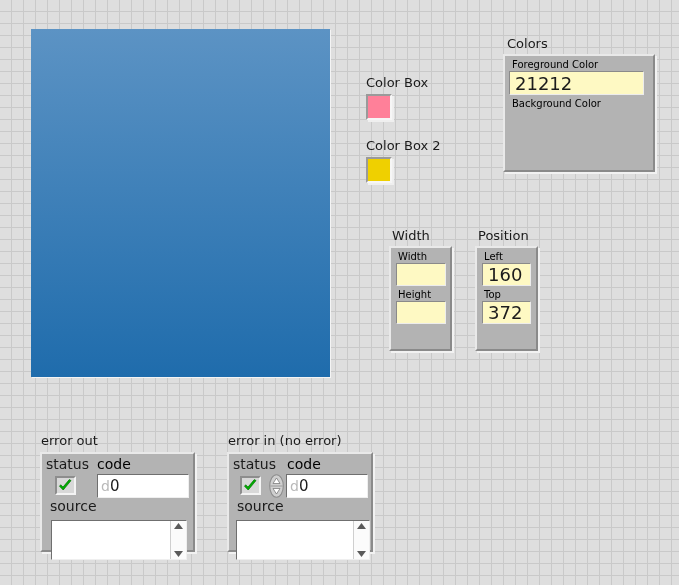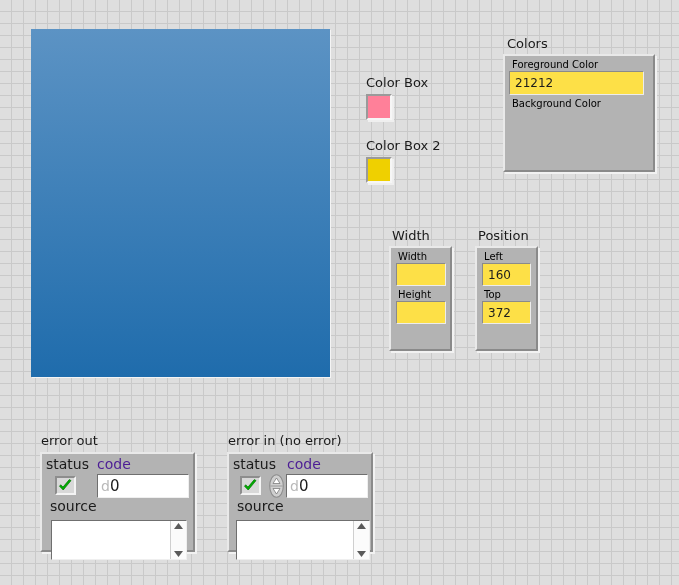--- a/index.html
+++ b/index.html
@@ -45,30 +45,30 @@
   
   .cluster-label {
     position: absolute;
     white-space: nowrap;
     font-size: 13px;
     color: #1a1a1a;
   }
 
   
   .sunken {
-    background: #fde047;
+    background: #fef9c3;
     border-top: 1px solid #8a8a8a;
     border-left: 1px solid #8a8a8a;
     border-right: 1px solid #ececec;
     border-bottom: 1px solid #ececec;
     box-sizing: border-box;
     display: flex;
     align-items: center;
     padding-left: 5px;
-    font-size: 12px;
+    font-size: 18px;
     color: #1c1c1c;
     overflow: hidden;
     white-space: nowrap;
   }
 
   .field-label {
     font-size: 10px;
     color: #000000;
     white-space: nowrap;
     padding-left: 4px;
@@ -136,21 +136,21 @@
   .err-lbl-status {
     position: absolute;
     left: 4px; top: 2px;
     font-size: 14px;
     color: #1a1a1a;
   }
   .err-lbl-code {
     position: absolute;
     top: 2px;
     font-size: 14px;
-    color: #4c1d95;
+    color: #000000;
   }
   
   .status-btn {
     position: absolute;
     width: 21px; height: 19px;
     box-sizing: border-box;
     background: #d8d8d8;
     border-top: 2px solid #8d8d8d;
     border-left: 2px solid #8d8d8d;
     border-right: 2px solid #f4f4f4;

